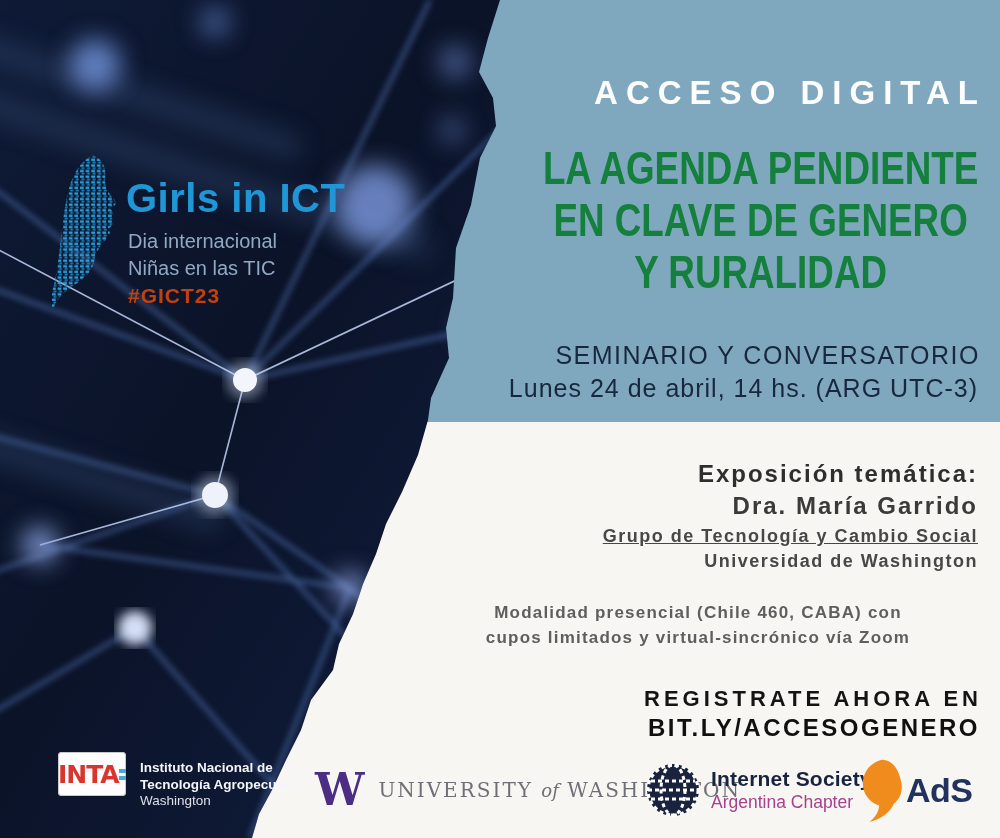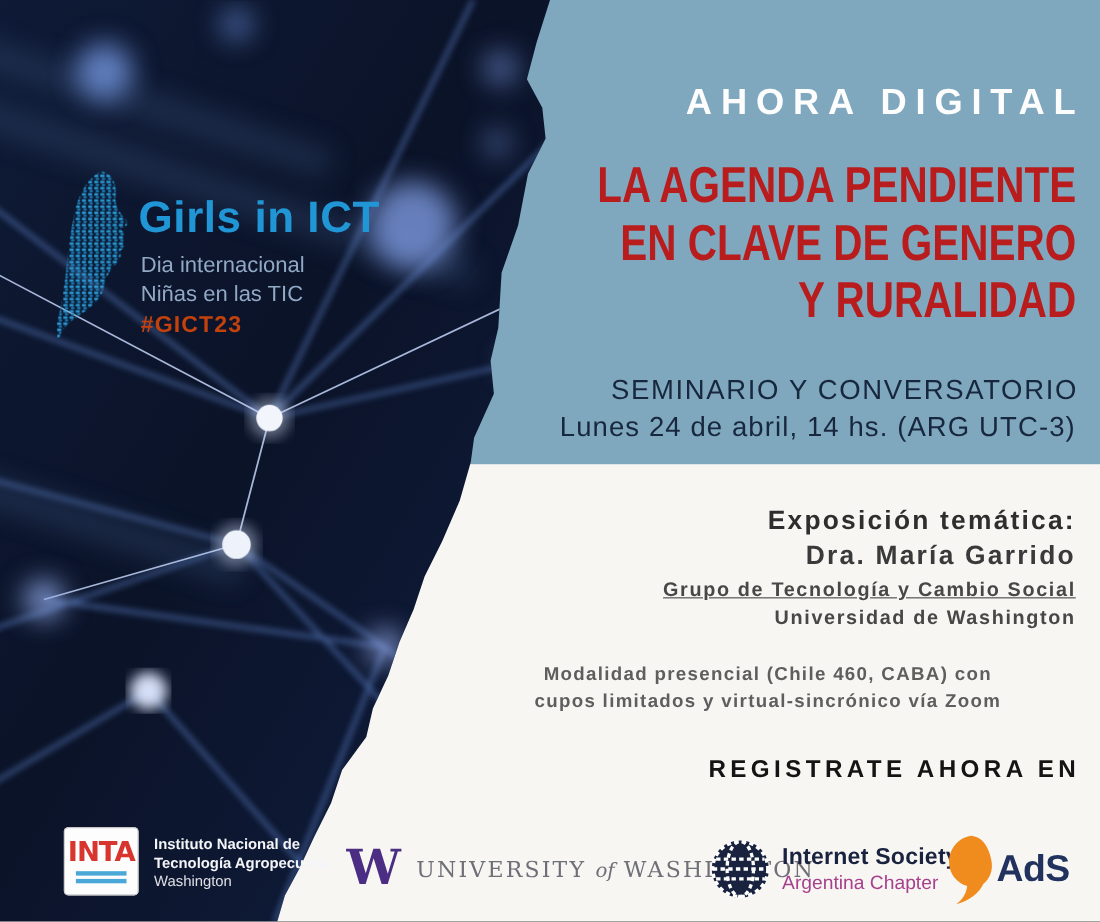--- a/index.html
+++ b/index.html
@@ -16,38 +16,38 @@
   
   .gict{position:absolute;left:52px;top:146px;width:300px;}
   .gict-face{position:absolute;left:0;top:2px;}
   .gict-title{position:absolute;left:74px;top:30px;font-size:40px;font-weight:bold;color:#2196d6;letter-spacing:.5px;}
   .gict-sub{position:absolute;left:76px;top:82px;font-size:20px;line-height:27px;color:#92a9c6;font-weight:500;}
   .gict-tag{position:absolute;left:76px;top:138px;font-size:21px;font-weight:bold;color:#c2410c;letter-spacing:1px;}
 
   
   .rcol{position:absolute;right:22px;text-align:right;}
   .kicker{top:74px;font-size:33px;font-weight:bold;color:#fdfdfd;letter-spacing:8px;margin-right:-8px;}
-  .title{top:142px;color:#b91c1c;font-weight:bold;font-size:46px;line-height:52px;}
+  .title{top:142px;color:#15803d;font-weight:bold;font-size:46px;line-height:52px;text-align:center;}
   .title .tline{transform:scaleX(.8);transform-origin:100% 50%;white-space:nowrap;}
   .subhead{top:341px;font-size:25px;font-weight:normal;color:#17273d;letter-spacing:1.5px;margin-right:-2px;}
   .datetime{top:374px;font-size:25px;font-weight:500;color:#17273d;letter-spacing:1px;}
 
   .expo-label{top:460px;font-size:24px;font-weight:bold;color:#2e2e2e;letter-spacing:2px;}
   .speaker{top:492px;font-size:24px;font-weight:bold;color:#3a3a3a;letter-spacing:2px;margin-left:28px;}
   .org1{top:526px;font-size:18px;font-weight:bold;color:#474747;letter-spacing:1.5px;text-decoration:underline;}
   .org2{top:551px;font-size:18px;font-weight:bold;color:#474747;letter-spacing:1.5px;}
 
   .modality{top:600px;width:560px;text-align:center;font-size:17px;line-height:25px;
     font-weight:bold;color:#5e5e5e;letter-spacing:1.2px;}
   .reg1{top:686px;font-size:22px;font-weight:bold;color:#141414;letter-spacing:4px;margin-right:-4px;}
   .reg2{top:714px;font-size:24px;font-weight:bold;color:#101010;letter-spacing:2.5px;margin-right:-2px;}
 
   
-  .inta-box{position:absolute;left:58px;top:752px;width:68px;height:62px;background:#fdfdfd;
-    border-radius:4px;box-shadow:0 0 0 1px #c9c9c9 inset;display:flex;flex-direction:column;
+  .inta-box{position:absolute;left:58px;top:752px;width:68px;height:44px;background:#fdfdfd;
+    border-radius:4px;box-shadow:0 0 0 1px #c9c9c9 inset;display:flex;flex-direction:row;
     align-items:center;justify-content:center;text-align:right;}
   .inta-word{font-size:25px;font-weight:bold;color:#d8352f;letter-spacing:-1px;font-family:"DejaVu Sans", sans-serif;}
   .inta-bars{width:46px;margin-top:3px;}
   .inta-bars div{height:4px;background:#49a8d8;margin-bottom:3px;}
   .inta-text{position:absolute;left:140px;top:760px;color:#f4f5f8;font-size:13.5px;line-height:16.5px;font-weight:bold;}
   .inta-text .light{font-weight:normal;opacity:.9;}
 
   .uw{position:absolute;left:315px;top:768px;display:flex;align-items:center;}
   .uw-w{font-family:"DejaVu Serif", serif;font-weight:bold;color:#4b2e83;font-size:44px;line-height:44px;}
   .uw-name{margin-left:14px;font-family:"DejaVu Serif", serif;color:#6f6f78;font-size:20px;letter-spacing:2px;}
@@ -165,21 +165,21 @@
         C20,26 30,8 44,3 Z"></path>
     </svg>
     <div class="gict-title">Girls in ICT</div>
     <div class="gict-sub">
       <div>Dia internacional</div>
       <div>Niñas en las TIC</div>
     </div>
     <div class="gict-tag">#GICT23</div>
   </div>
 
-  <div class="rcol kicker">AHORA DIGITAL</div>
+  <div class="rcol kicker">ACCESO DIGITAL</div>
 
   <div class="rcol title">
     <div class="tline">LA AGENDA PENDIENTE</div>
     <div class="tline">EN CLAVE DE GENERO</div>
     <div class="tline">Y RURALIDAD</div>
   </div>
 
   <div class="rcol subhead">SEMINARIO Y CONVERSATORIO</div>
   <div class="rcol datetime">Lunes 24 de abril, 14 hs. (ARG UTC-3)</div>
 
@@ -187,20 +187,21 @@
   <div class="rcol speaker">Dra. María Garrido</div>
   <div class="rcol org1">Grupo de Tecnología y Cambio Social</div>
   <div class="rcol org2">Universidad de Washington</div>
 
   <div class="rcol modality">
     <div>Modalidad presencial (Chile 460, CABA) con</div>
     <div>cupos limitados y virtual-sincrónico vía Zoom</div>
   </div>
 
   <div class="rcol reg1">REGISTRATE AHORA EN</div>
+  <div class="rcol reg2">BIT.LY/ACCESOGENERO</div>
 
   <div class="inta-box">
     <div class="inta-word">INTA</div>
     <div class="inta-bars">
         <div></div>
         <div></div>
       </div>
   </div>
   <div class="inta-text">
     <div>Instituto Nacional de</div>

